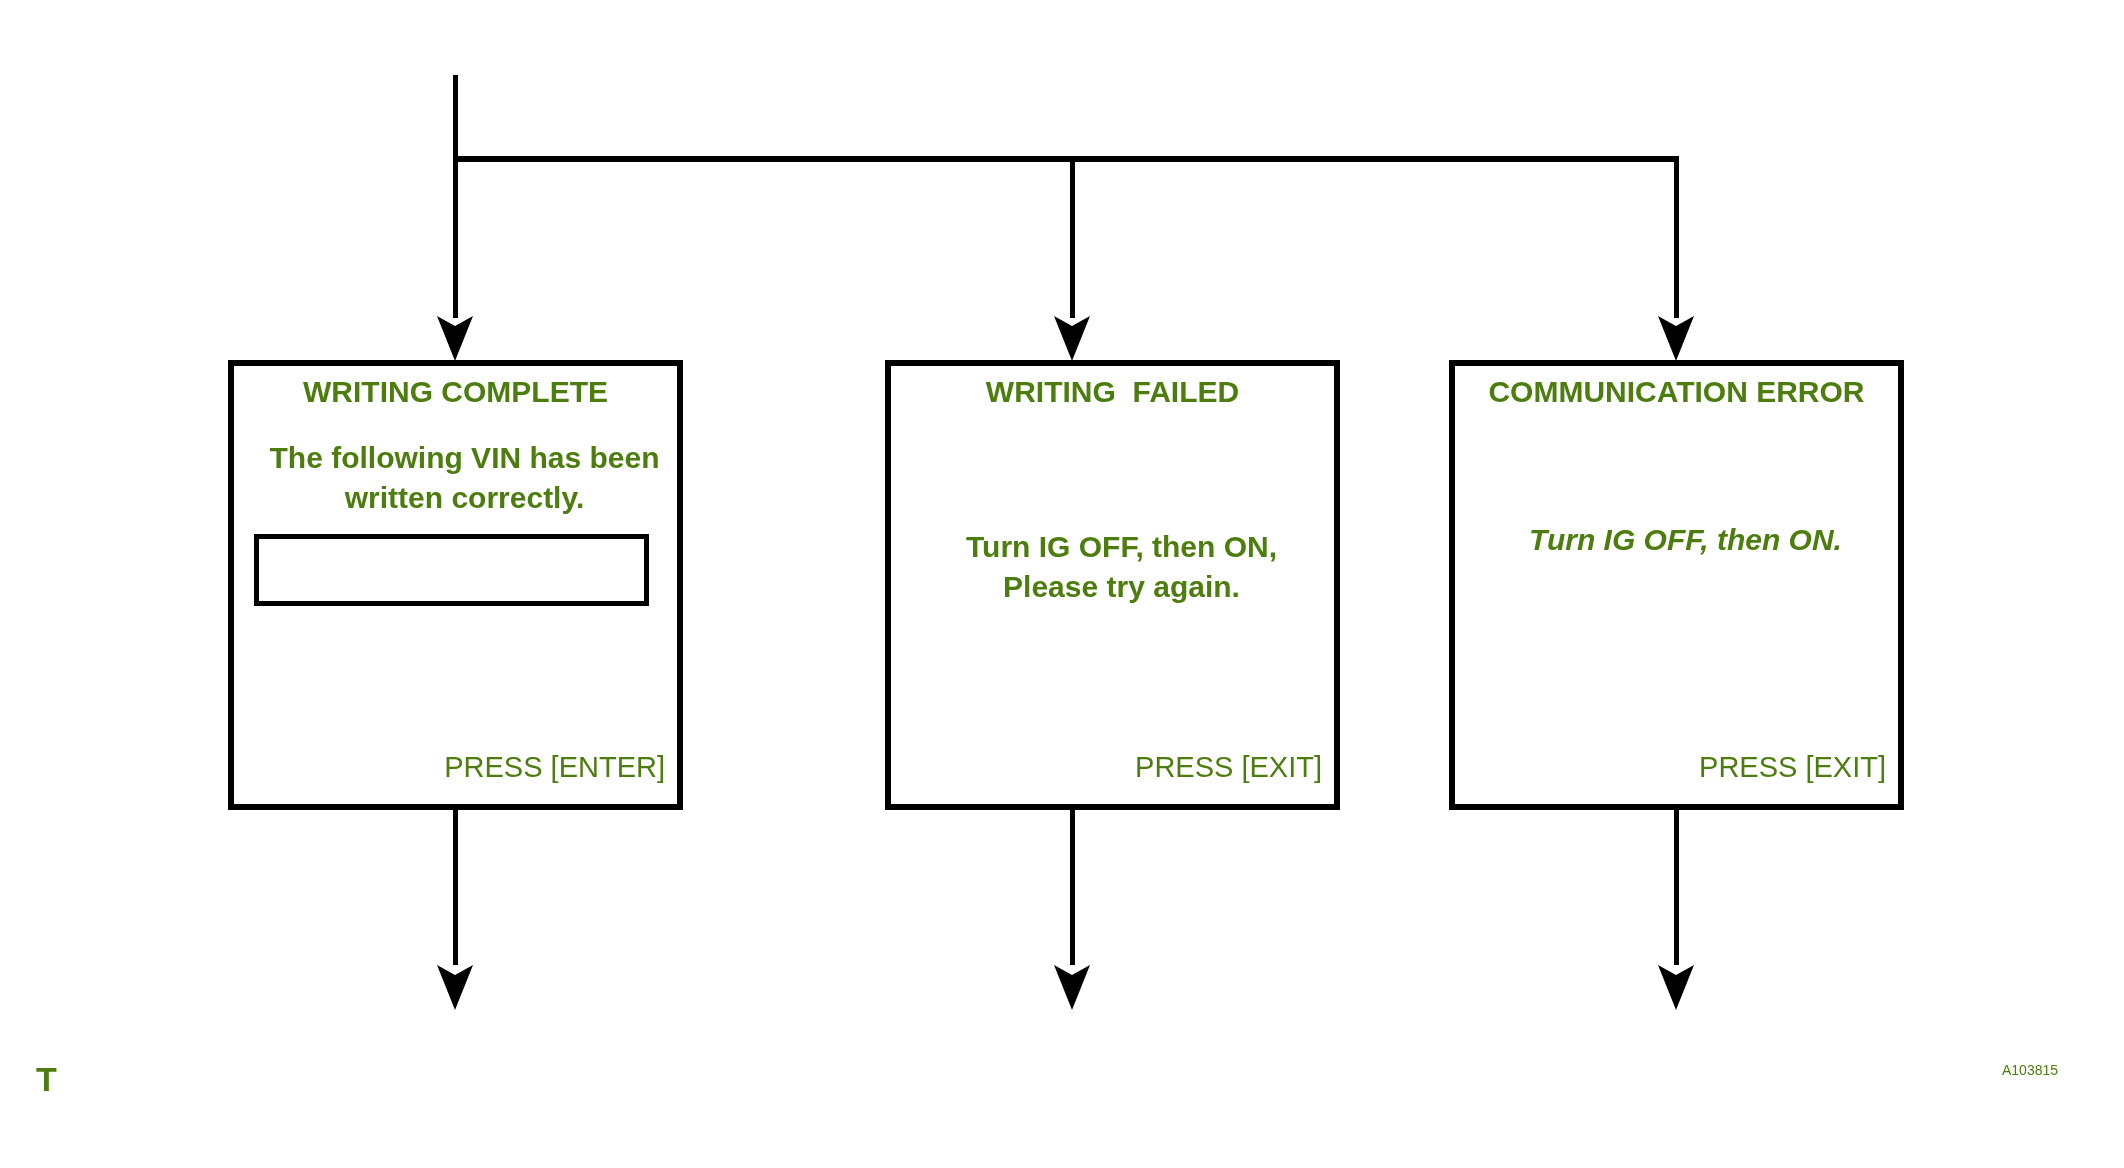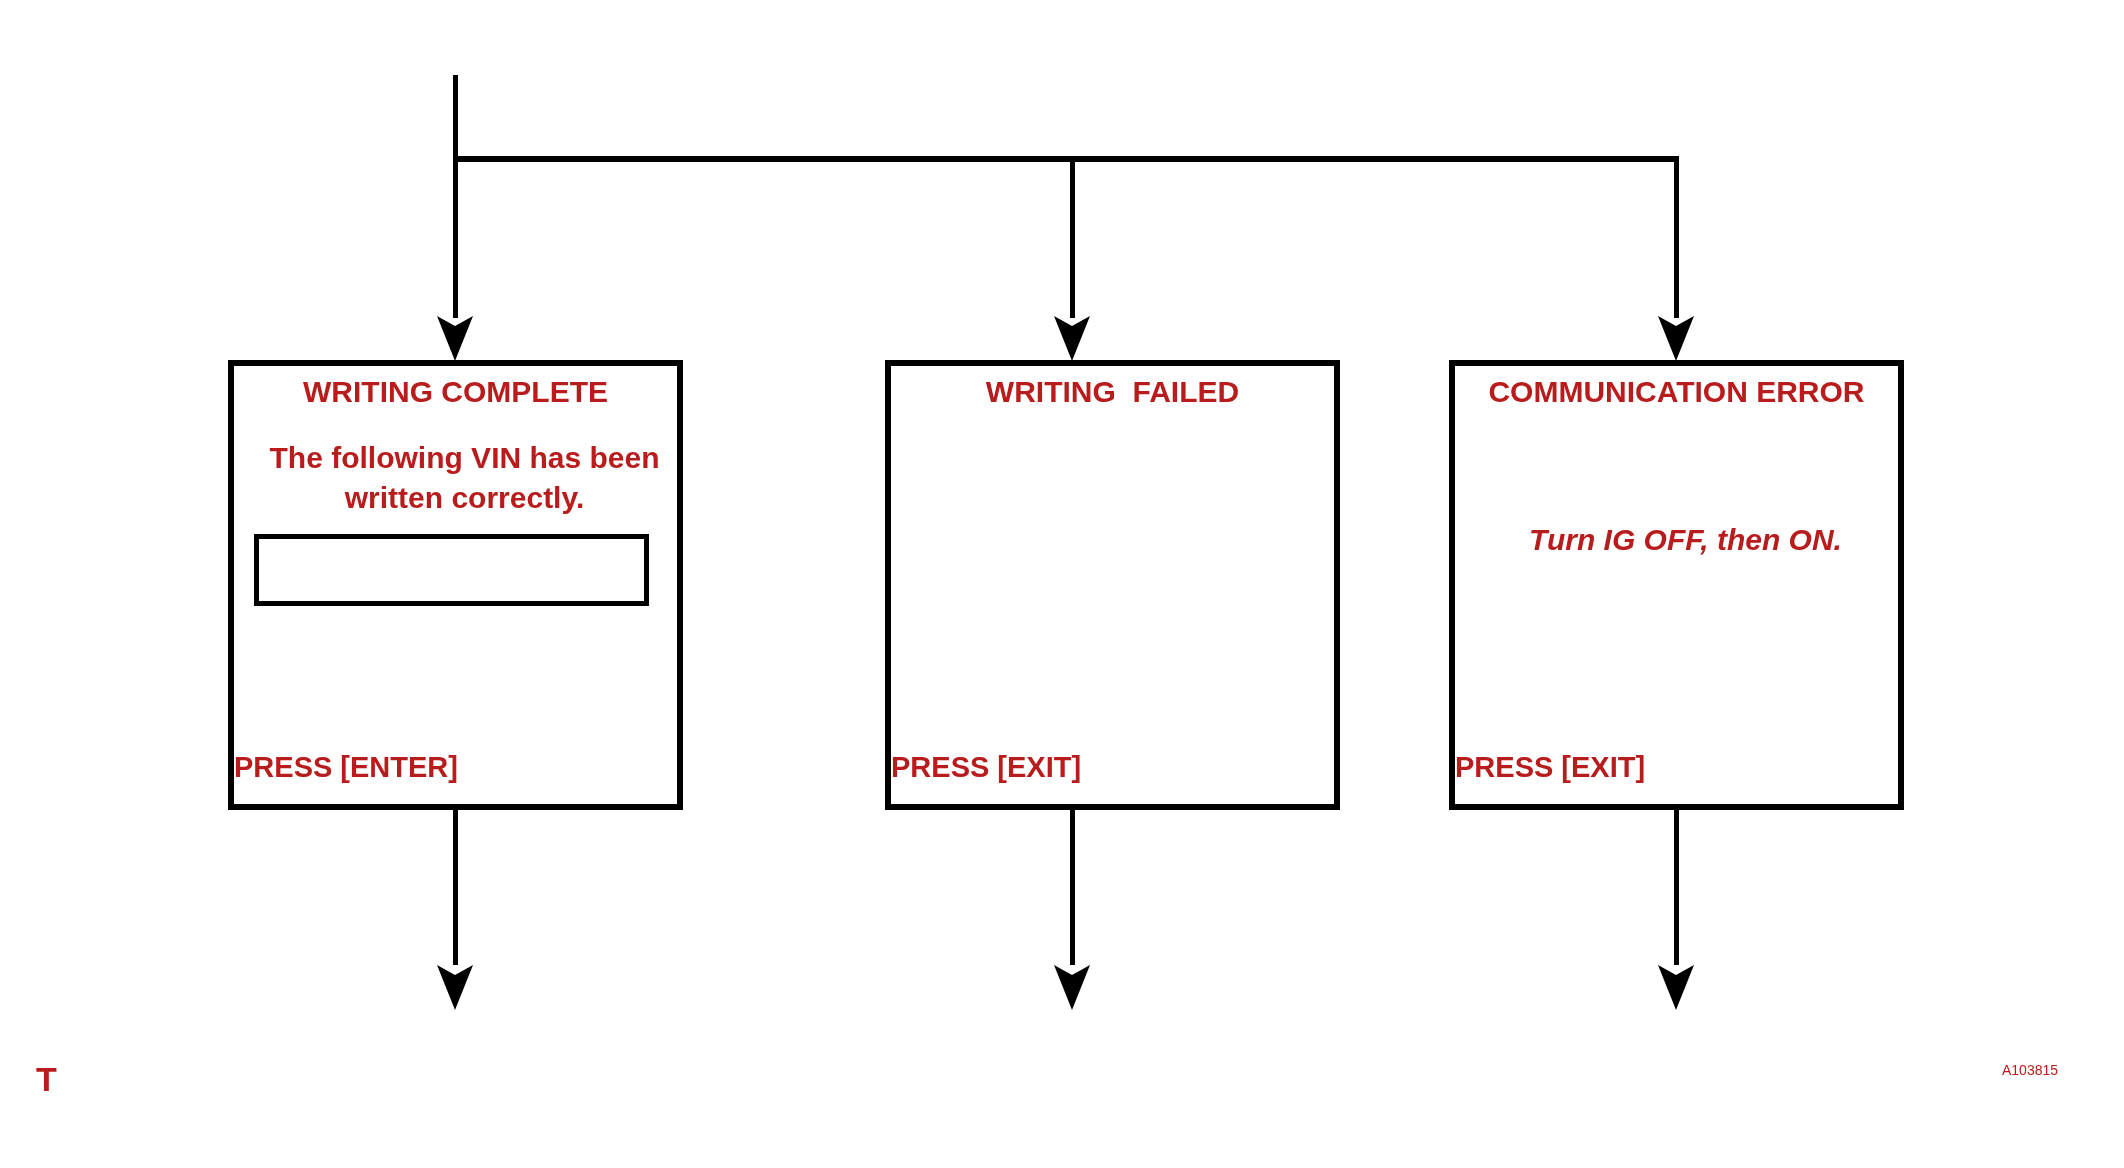--- a/index.html
+++ b/index.html
@@ -2,21 +2,21 @@
 <html><head>
 <meta charset="utf-8">
 <style>
   html, body { margin: 0; padding: 0; background: #ffffff; }
   .canvas {
     position: relative;
     width: 2124px;
     height: 1168px;
     background: #ffffff;
     font-family: "Liberation Sans", sans-serif;
-    color: #b91c1c;
+    color: #4d7c0f;
     overflow: hidden;
   }
   
   .vline, .hline { position: absolute; background: #000000; }
   .vline { width: 5px; }
   .hline { height: 6px; }
   
   .arrowhead { position: absolute; width: 36px; height: 48px; }
   .arrowhead svg { display: block; }
   .arrowhead polygon { fill: #000000; }
@@ -42,24 +42,24 @@
   .box-msg {
     position: absolute;
     left: 18px; right: 0;
     text-align: center;
     font-size: 30px;
     font-weight: bold;
     line-height: 40px;
   }
   .box-action {
     position: absolute;
-    top: 386px; left: 0; right: 0;
-    text-align: left;
+    top: 386px; left: 0; right: 12px;
+    text-align: right;
     font-size: 29px;
-    font-weight: bold;
+    font-weight: normal;
     line-height: 30px;
   }
   .vin-field {
     position: absolute;
     top: 168px; left: 20px;
     width: 395px; height: 72px;
     border: 5px solid #000000;
     box-sizing: border-box;
     background: #ffffff;
   }
@@ -111,20 +111,24 @@
     <div class="box-msg" style="top:72px;">
       <div>The following VIN has been</div>
       <div>written correctly.</div>
     </div>
     <div class="vin-field"></div>
     <div class="box-action">PRESS [ENTER]</div>
   </div>
 
   <div class="box" style="left:845px;margin-left:40px;">
     <div class="box-title">WRITING  FAILED</div>
+    <div class="box-msg" style="top:161px;">
+      <div>Turn IG OFF, then ON,</div>
+      <div>Please try again.</div>
+    </div>
     <div class="box-action">PRESS [EXIT]</div>
   </div>
 
   <div class="box" style="left:1449px;">
     <div class="box-title">COMMUNICATION ERROR</div>
     <div class="box-msg" style="top:154px;font-style:italic;">
       <div>Turn IG OFF, then ON.</div>
     </div>
     <div class="box-action">PRESS [EXIT]</div>
   </div>

